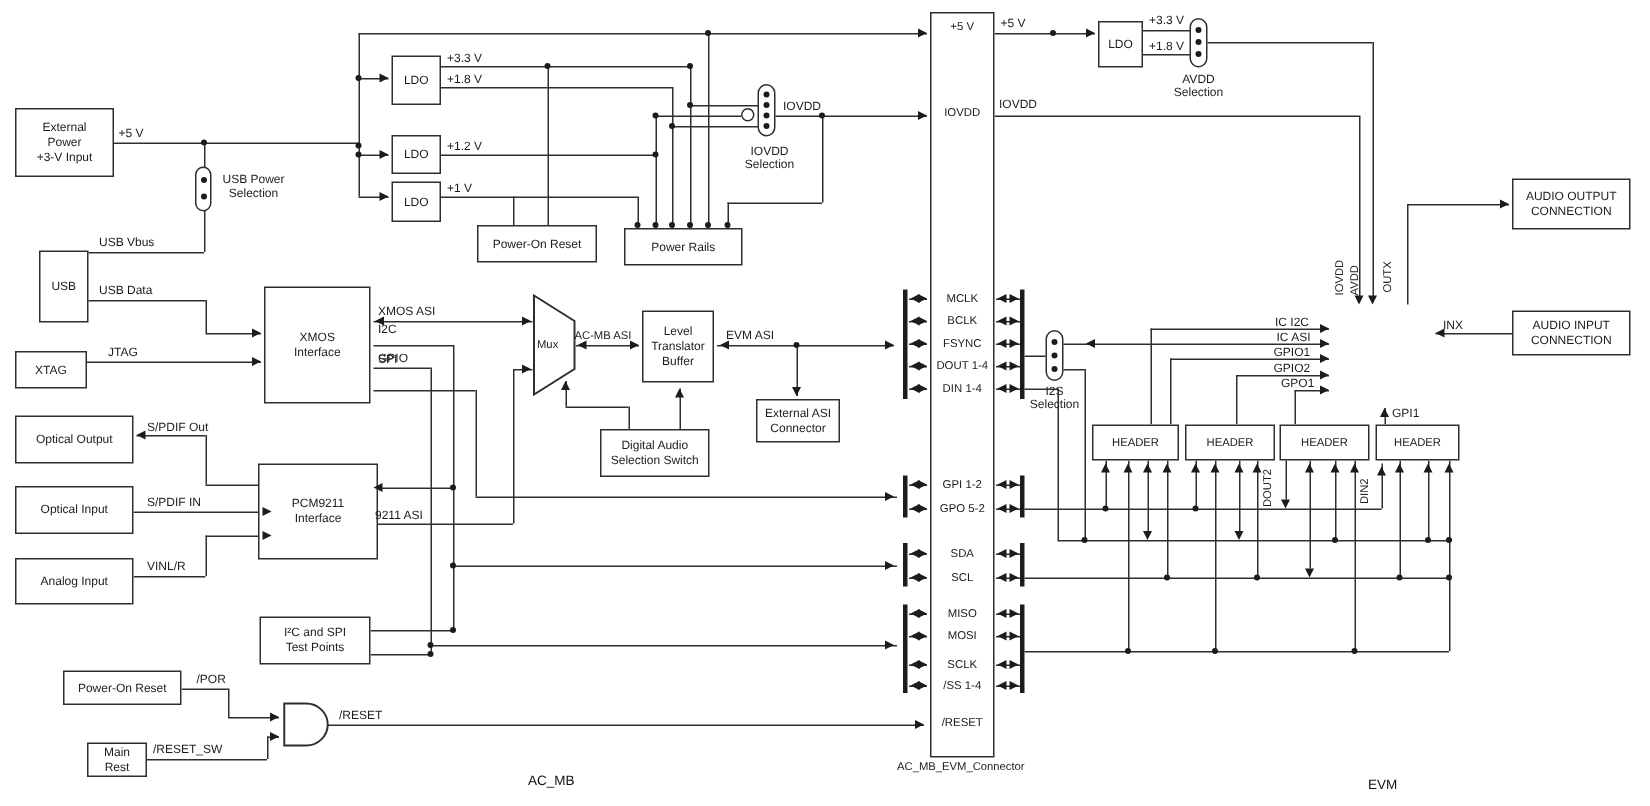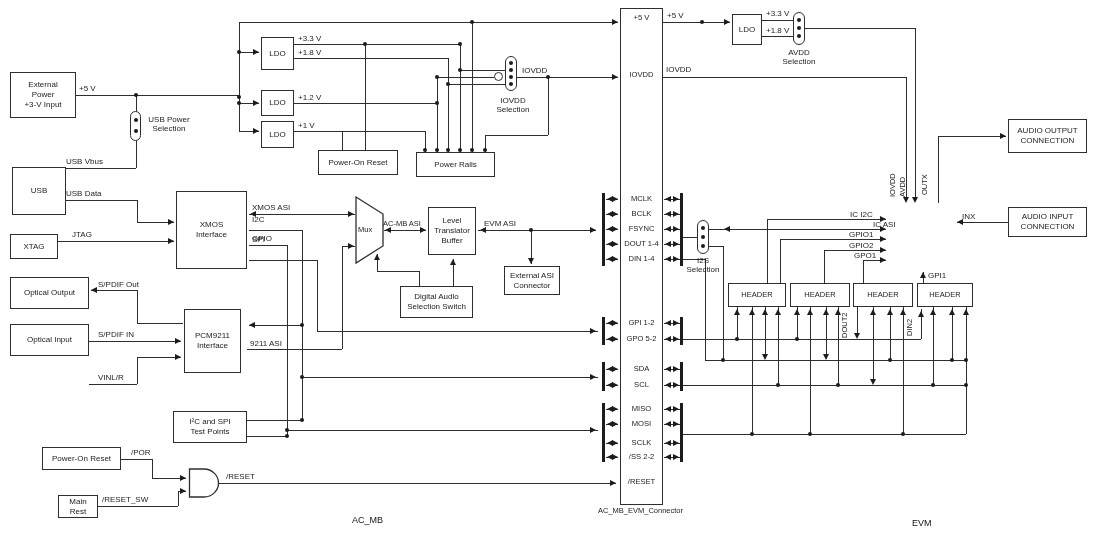--- a/index.html
+++ b/index.html
@@ -335,30 +335,31 @@
       <div class="ar" style="left: 673px; top: 439.5px; border-width: 3.5px 0px 3.5px 6px; border-top-style: solid; border-bottom-style: solid; border-top-color: transparent; border-bottom-color: transparent; border-image: initial; border-left-style: solid; border-left-color: rgb(28, 28, 28); border-right-style: initial; border-right-color: initial;"></div>
       <div class="ar" style="left: 607px; top: 453.5px; border-width: 3.5px 6px 3.5px 0px; border-top-style: solid; border-bottom-style: solid; border-top-color: transparent; border-bottom-color: transparent; border-image: initial; border-right-style: solid; border-right-color: rgb(28, 28, 28); border-left-style: initial; border-left-color: initial;"></div>
       <div class="ar" style="left: 612px; top: 453.5px; border-width: 3.5px 0px 3.5px 6px; border-top-style: solid; border-bottom-style: solid; border-top-color: transparent; border-bottom-color: transparent; border-image: initial; border-left-style: solid; border-left-color: rgb(28, 28, 28); border-right-style: initial; border-right-color: initial;"></div>
       <div class="ar" style="left: 665px; top: 453.5px; border-width: 3.5px 6px 3.5px 0px; border-top-style: solid; border-bottom-style: solid; border-top-color: transparent; border-bottom-color: transparent; border-image: initial; border-right-style: solid; border-right-color: rgb(28, 28, 28); border-left-style: initial; border-left-color: initial;"></div>
       <div class="ar" style="left: 673px; top: 453.5px; border-width: 3.5px 0px 3.5px 6px; border-top-style: solid; border-bottom-style: solid; border-top-color: transparent; border-bottom-color: transparent; border-image: initial; border-left-style: solid; border-left-color: rgb(28, 28, 28); border-right-style: initial; border-right-color: initial;"></div>
     </div>
 
   <div class="bx" style="left:10px;top:72px;width:66px;height:46px">External
 Power
 +3-V Input</div>
-  <div class="bx" style="left:12px;top:167px;width:54px;height:48px">USB</div>
+  <div class="bx" style="left:26px;top:167px;width:33px;height:48px">USB</div>
   <div class="bx" style="left:10px;top:234px;width:48px;height:25px">XTAG</div>
   <div class="bx" style="left:10px;top:324px;width:79px;height:32px">Optical Input</div>
   <div class="bx" style="left:10px;top:277px;width:79px;height:32px">Optical Output</div>
+  <div class="bx" style="left:10px;top:372px;width:79px;height:31px">Analog Input</div>
   <div class="bx" style="left:42px;top:447px;width:79px;height:23px">Power-On Reset</div>
   <div class="bx" style="left:58px;top:495px;width:40px;height:23px">Main
 Rest</div>
   <div class="bx" style="left:176px;top:191px;width:71px;height:78px">XMOS
 Interface</div>
-  <div class="bx" style="left:184px;top:309px;width:57px;height:64px">PCM9211
+  <div class="bx" style="left:172px;top:309px;width:80px;height:64px">PCM9211
 Interface</div>
   <div class="bx" style="left:261px;top:37px;width:33px;height:33px">LDO</div>
   <div class="bx" style="left:261px;top:90px;width:33px;height:26px">LDO</div>
   <div class="bx" style="left:261px;top:121px;width:33px;height:27px">LDO</div>
   <div class="bx" style="left:318px;top:150px;width:80px;height:25px">Power-On Reset</div>
   <div class="bx" style="left:416px;top:152px;width:79px;height:25px">Power Rails</div>
   <div class="bx" style="left:428px;top:207px;width:48px;height:48px">Level
 Translator
 Buffer</div>
   <div class="bx" style="left:400px;top:286px;width:73px;height:32px">Digital Audio
@@ -399,21 +400,21 @@
   <span class="csig" style="top:224px">FSYNC</span>
   <span class="csig" style="top:239px">DOUT 1-4</span>
   <span class="csig" style="top:254px">DIN 1-4</span>
   <span class="csig" style="top:318px">GPI 1-2</span>
   <span class="csig" style="top:334px">GPO 5-2</span>
   <span class="csig" style="top:364px">SDA</span>
   <span class="csig" style="top:380px">SCL</span>
   <span class="csig" style="top:404px">MISO</span>
   <span class="csig" style="top:419px">MOSI</span>
   <span class="csig" style="top:438px">SCLK</span>
-  <span class="csig" style="top:452px">/SS 2-2</span>
+  <span class="csig" style="top:452px">/SS 1-4</span>
   <span class="csig" style="top:477px">/RESET</span>
 
   <span class="lb" style="left:79px;top:84px">+5 V</span>
   <span class="lb ctr" style="left:144px;top:115px;width:50px">USB Power
 Selection</span>
   <span class="lb" style="left:66px;top:157px">USB Vbus</span>
   <span class="lb" style="left:66px;top:189px">USB Data</span>
   <span class="lb" style="left:72px;top:230px">JTAG</span>
   <span class="lb" style="left:252px;top:203px">XMOS ASI</span>
   <span class="lb" style="left:252px;top:215px">I2C</span>
@@ -437,21 +438,21 @@
 Selection</span>
   <span class="lb" style="left:667px;top:11px">+5 V</span>
   <span class="lb" style="left:666px;top:65px">IOVDD</span>
   <span class="lb" style="left:766px;top:9px">+3.3 V</span>
   <span class="lb" style="left:766px;top:26px">+1.8 V</span>
   <span class="lb ctr" style="left:774px;top:48px;width:50px">AVDD
 Selection</span>
   <span class="lb ctr" style="left:680px;top:256px;width:46px">I2S
 Selection</span>
   <span class="lb" style="left:850px;top:210px">IC I2C</span>
-  <span class="lb" style="left:873px;top:220px">IC ASI</span>
+  <span class="lb" style="left:851px;top:220px">IC ASI</span>
   <span class="lb" style="left:849px;top:230px">GPIO1</span>
   <span class="lb" style="left:849px;top:241px">GPIO2</span>
   <span class="lb" style="left:854px;top:251px">GPO1</span>
   <span class="lb" style="left:962px;top:212px">INX</span>
   <span class="lb" style="left:928px;top:271px">GPI1</span>
   <div class="rot" style="left:849px;top:338px">
       <span>DOUT2</span>
     </div>
   <div class="rot" style="left:914px;top:336px">
       <span>DIN2</span>

